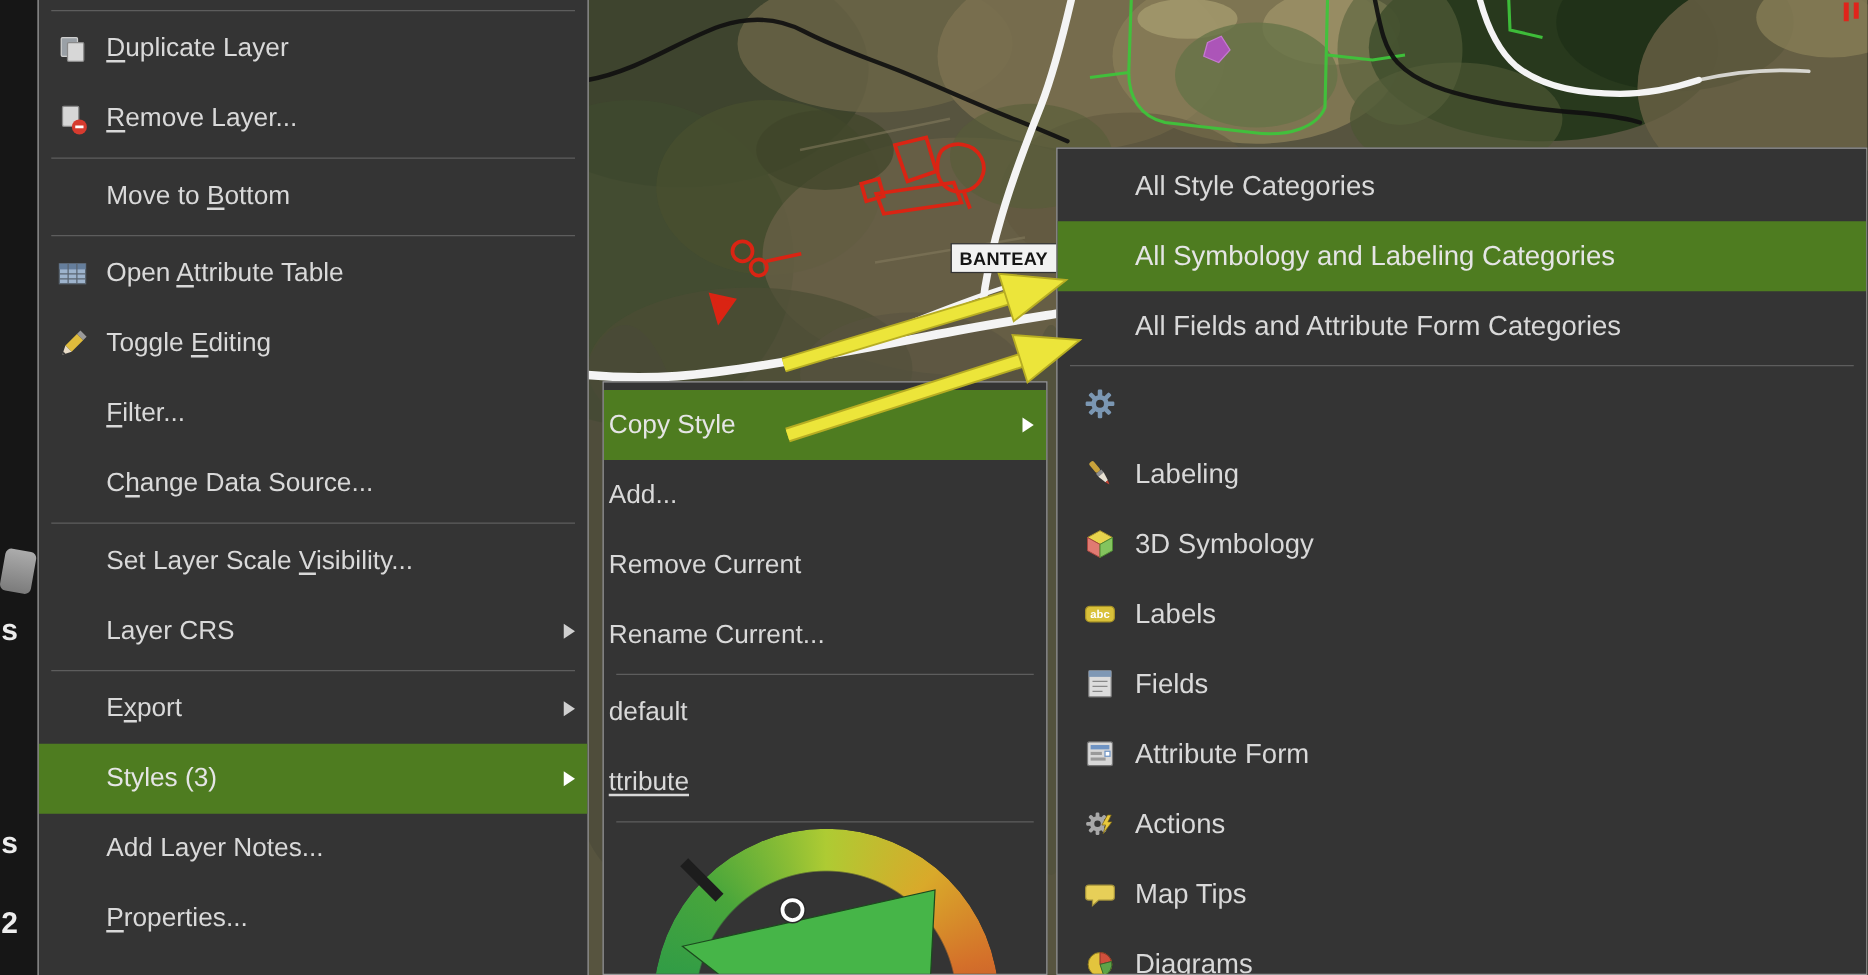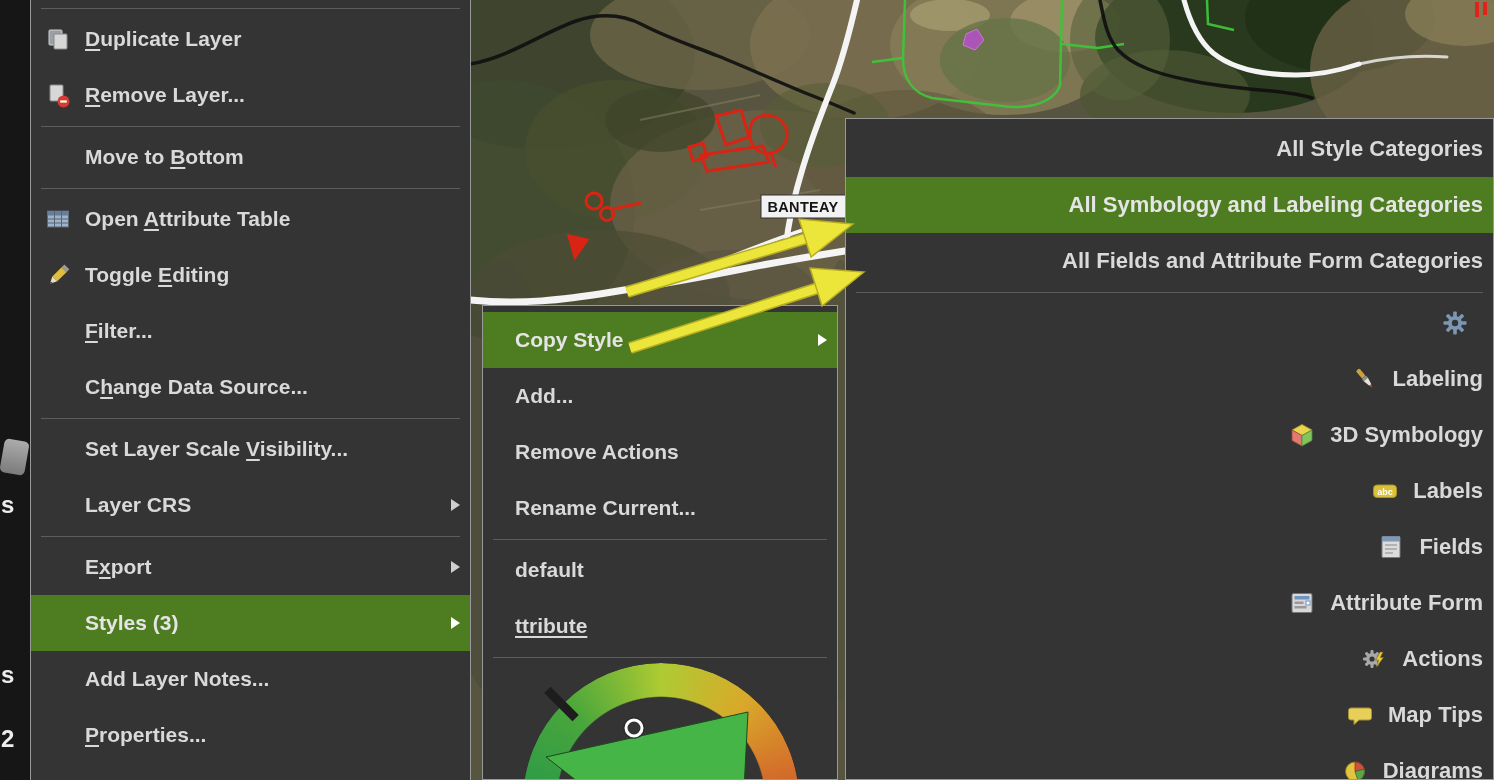--- a/index.html
+++ b/index.html
@@ -17,31 +17,31 @@
 
   
   .menu{position:absolute;background:#343434;border:1px solid #999;box-sizing:border-box;
     z-index:20;color:#d9d9d9;overflow:hidden;}
   #left-menu{left:30px;top:-14px;width:441px;height:800px;padding-top:18px;font-size:21px;}
   #styles-menu{left:482px;top:305px;width:356px;height:475px;padding-top:6px;font-size:21px;}
   #copy-style-menu{left:845px;top:118px;width:649px;height:662px;padding-top:2px;font-size:22px;}
 
   .mi{height:56px;display:flex;align-items:center;padding:0 10px 0 12px;cursor:default;}
   .mi .ic{width:30px;height:30px;margin-right:12px;flex:0 0 auto;display:flex;align-items:center;justify-content:center;}
-  .mi .lbl{white-space:nowrap;font-weight:bold;}
+  .mi .lbl{white-space:nowrap;}
   .mi .arrow{margin-left:auto;width:0;height:0;border-left:9px solid #cfcfcf;
     border-top:6px solid transparent;border-bottom:6px solid transparent;}
   .mi.hl{background:#4e7c20;color:#e5e5e5;}
   .mi.hl .arrow{border-left-color:#fff;}
   .sep{height:6px;display:flex;align-items:center;padding:0 10px;}
   .sep::after{content:"";display:block;width:100%;height:1px;background:#5d5d5d;}
   u{text-underline-offset:3px;}
 
-  #styles-menu .mi{padding-left:32px;}
-  #copy-style-menu .mi{padding-left:20px;justify-content:flex-end;}
+  #styles-menu .mi{padding-left:4px;}
+  #copy-style-menu .mi{padding-left:20px;}
   #copy-style-menu .ic{width:28px;margin-right:14px;}
 
   
   #wheel{position:absolute;left:40px;top:357px;width:276px;height:276px;border-radius:50%;
     background:conic-gradient(#aecb33 0deg,#d9a92a 40deg,#d4702a 75deg,#b84531 110deg,#7a3b8c 160deg,
       #3a56c0 200deg,#2c86b5 235deg,#2e9b47 275deg,#49a63b 315deg,#8abd35 345deg,#aecb33 360deg);
     -webkit-mask:radial-gradient(closest-side,transparent 75%,#000 76%);
     mask:radial-gradient(closest-side,transparent 75%,#000 76%);}
   #wheel-notch{position:absolute;left:74px;top:378px;width:9px;height:40px;background:#1d1d1d;
     transform:rotate(-45deg);}
@@ -236,21 +236,21 @@
       <circle cx="111" cy="65" r="8" fill="none" stroke="#ffffff" stroke-width="3"></circle>
     </svg>
   <div class="mi hl">
         <span class="lbl">Copy Style</span>
         <span class="arrow"></span>
       </div>
       <div class="mi">
         <span class="lbl">Add...</span>
       </div>
       <div class="mi">
-        <span class="lbl">Remove Actions</span>
+        <span class="lbl">Remove Current</span>
       </div>
       <div class="mi">
         <span class="lbl">Rename Current...</span>
       </div>
       <div class="sep"></div>
       <div class="mi">
         <span class="lbl">default</span>
       </div>
       <div class="mi">
         <span class="lbl"><u>ttribute</u></span>

